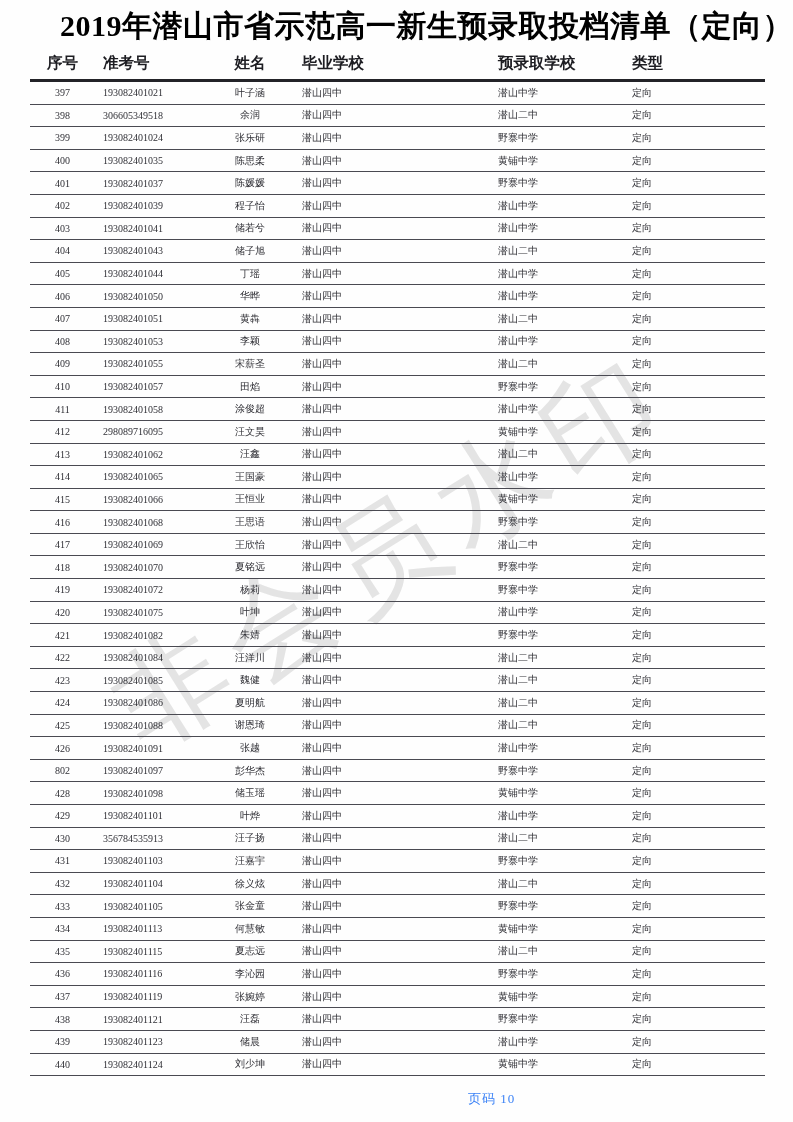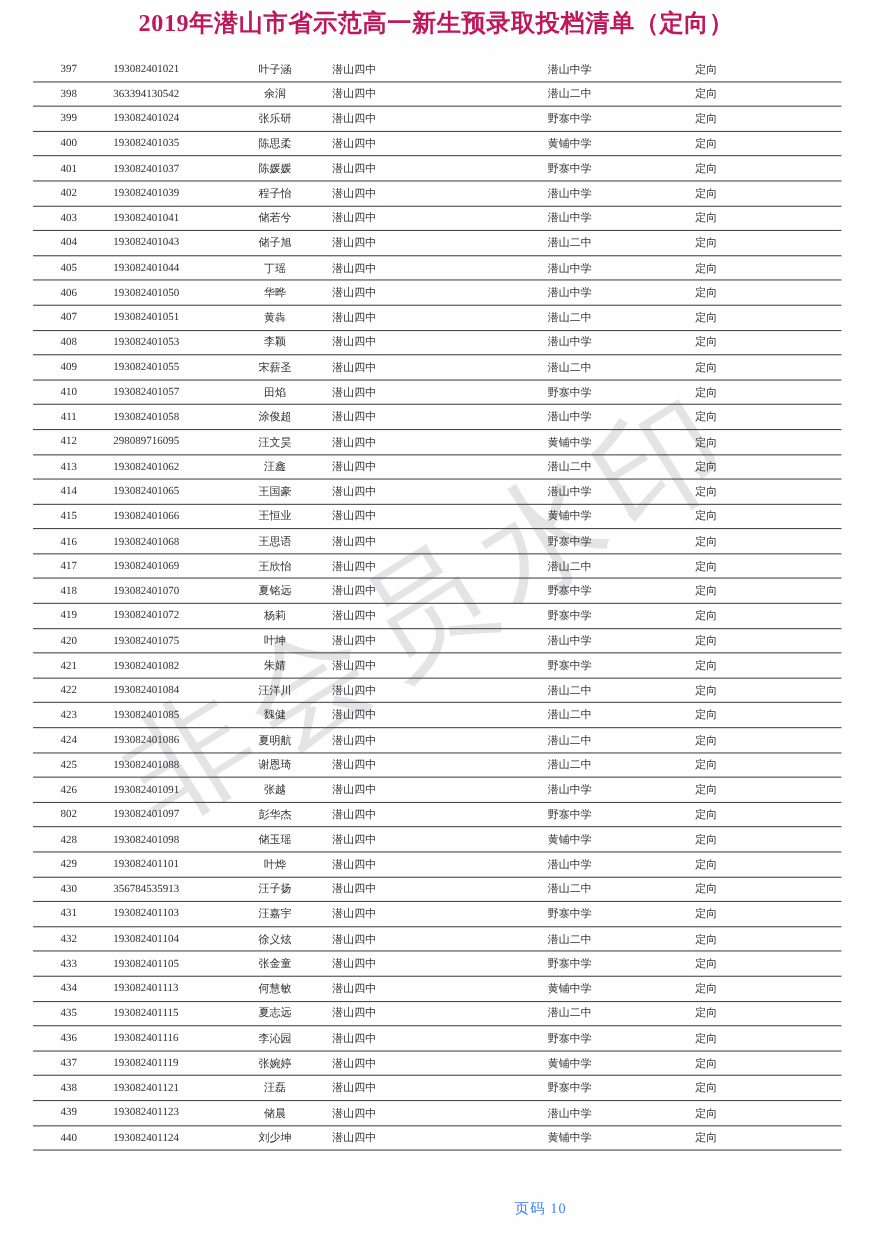--- a/index.html
+++ b/index.html
@@ -20,24 +20,24 @@
     color:#e4e4e4;
     white-space:nowrap;
     z-index:0;
     user-select:none;
   }
   .content { position:relative; z-index:1; }
   .title {
     position:absolute;
     top:6px; left:0;
     width:100%;
-    text-align:center;
-    font-size:22px;
+    text-align:right;
+    font-size:30px;
     font-weight:bold;
-    color:#be185d;
+    color:#000000;
     letter-spacing:0.5px;
   }
   .table {
     position:absolute;
     left:30px; top:52px;
     width:735px;
   }
   .thead {
     display:flex;
     align-items:flex-end;
@@ -76,32 +76,40 @@
 <body>
 
 <div class="page">
 
   <div class="watermark">非会员水印</div>
 
   <div class="content">
     <div class="title">2019年潜山市省示范高一新生预录取投档清单（定向）</div>
 
     <div class="table">
+      <div class="thead">
+        <span class="cell c0">序号</span>
+        <span class="cell c1">准考号</span>
+        <span class="cell c2">姓名</span>
+        <span class="cell c3">毕业学校</span>
+        <span class="cell c4">预录取学校</span>
+        <span class="cell c5">类型</span>
+      </div>
       <div>
           <div class="trow">
             <span class="cell c0">397</span>
             <span class="cell c1">193082401021</span>
             <span class="cell c2">叶子涵</span>
             <span class="cell c3">潜山四中</span>
             <span class="cell c4">潜山中学</span>
             <span class="cell c5">定向</span>
           </div>
           <div class="trow">
             <span class="cell c0">398</span>
-            <span class="cell c1">363394130542</span>
+            <span class="cell c1">306605349518</span>
             <span class="cell c2">余润</span>
             <span class="cell c3">潜山四中</span>
             <span class="cell c4">潜山二中</span>
             <span class="cell c5">定向</span>
           </div>
           <div class="trow">
             <span class="cell c0">399</span>
             <span class="cell c1">193082401024</span>
             <span class="cell c2">张乐研</span>
             <span class="cell c3">潜山四中</span>

